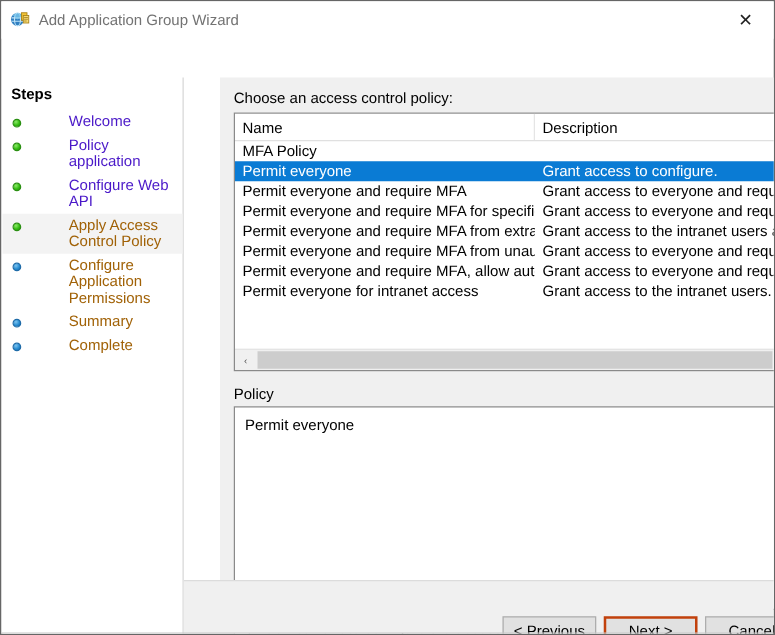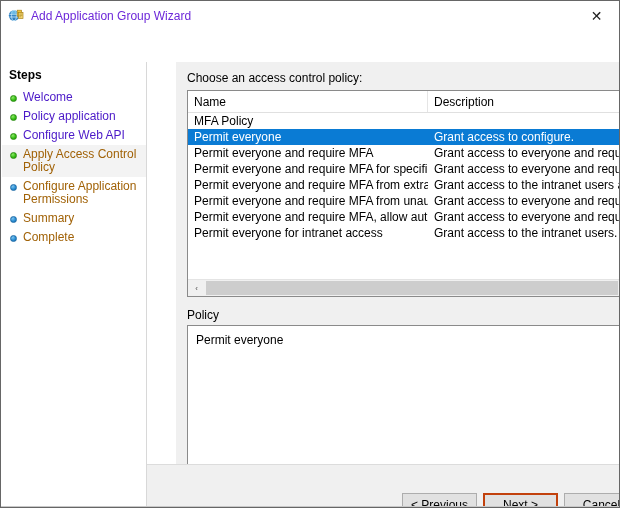--- a/index.html
+++ b/index.html
@@ -36,21 +36,21 @@
   #title-icon {
     width: 16px;
     height: 16px;
     margin-left: 7px;
     margin-right: 7px;
     flex: 0 0 auto;
     position: relative;
   }
   #title-text {
     font-size: 12px;
-    color: #6d28d9;
+    color: #737373;
     white-space: nowrap;
   }
   #close-button {
     position: absolute;
     right: 0; top: 0;
     width: 45px;
     height: 29px;
     display: flex;
     align-items: center;
     justify-content: center;
@@ -102,20 +102,21 @@
     top: 26px;
     width: 144px;
   }
   .step {
     position: relative;
     display: flex;
     align-items: flex-start;
     padding: 3px 4px 3px 8px;
     min-height: 15px;
     box-sizing: border-box;
+    gap: 32px;
   }
   .step.active { background: #f3f3f3; }
   .step-bullet {
     flex: 0 0 auto;
     width: 7px;
     height: 7px;
     border-radius: 50%;
     margin-top: 4px;
     margin-right: 6px;
   }

